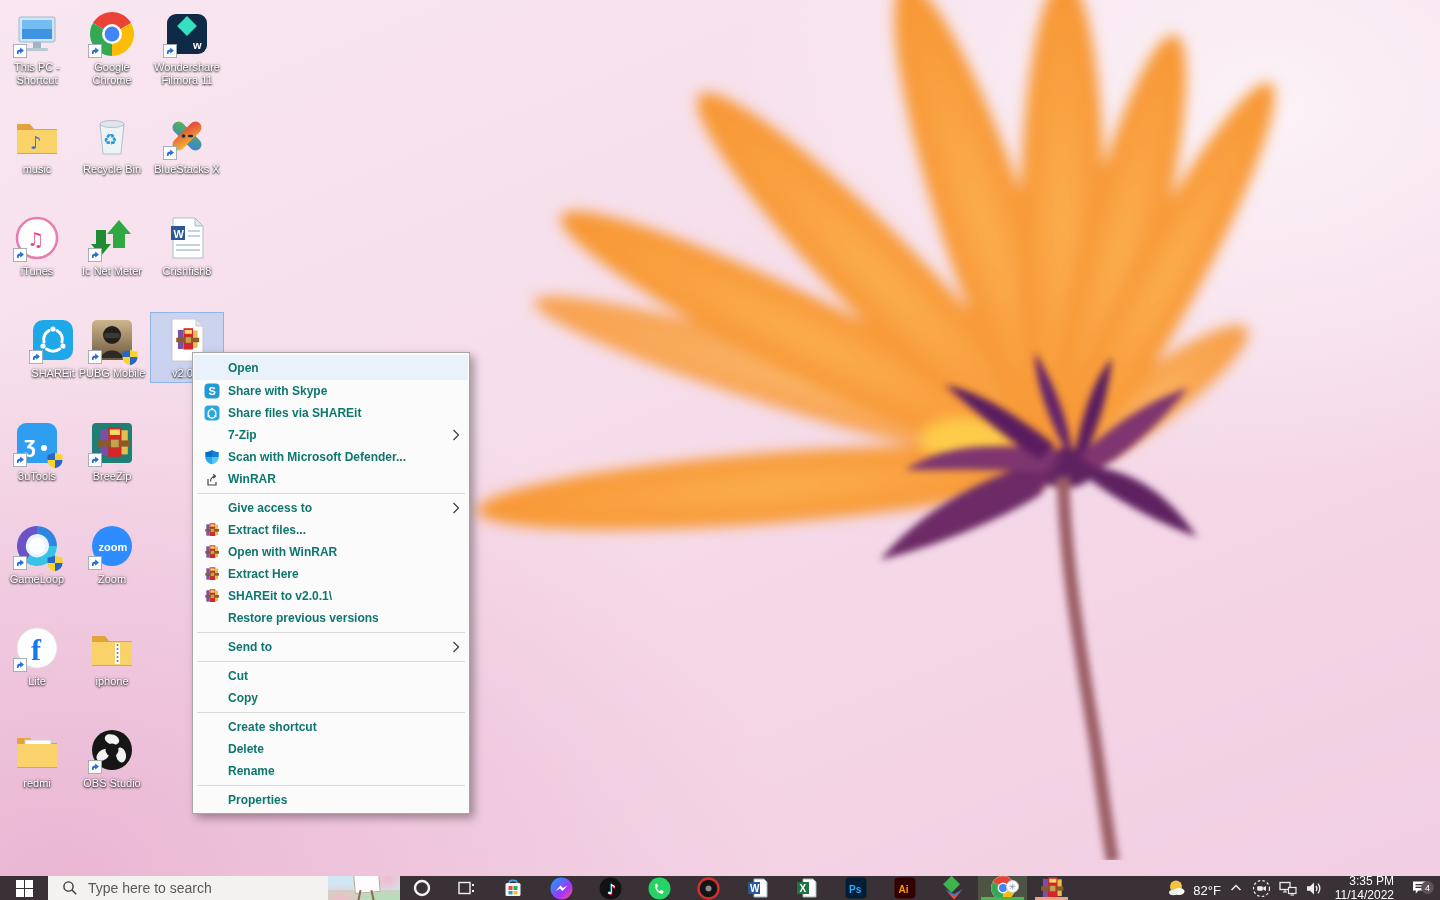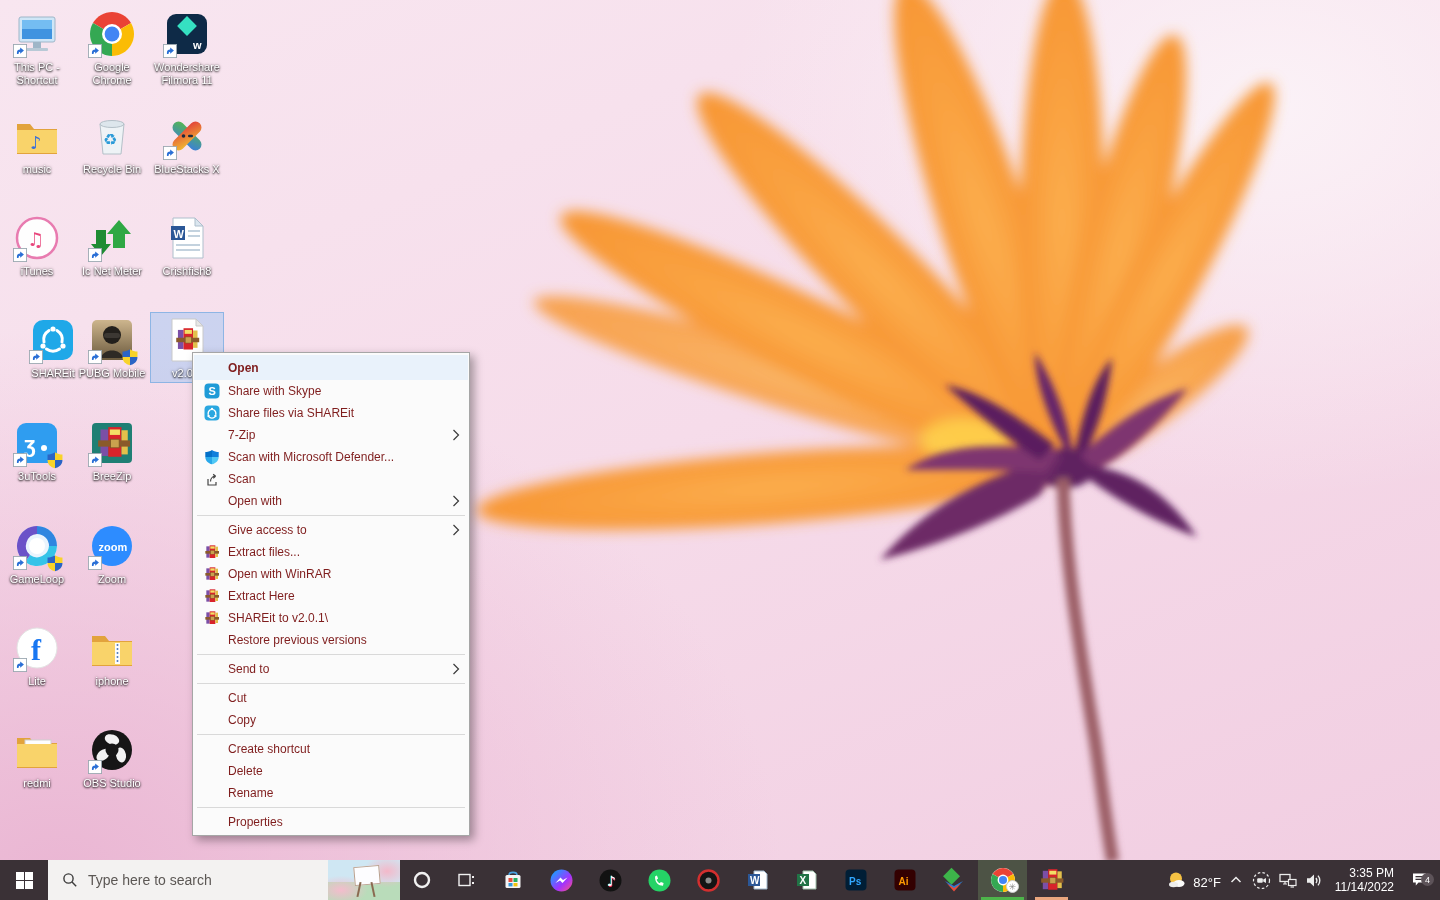--- a/index.html
+++ b/index.html
@@ -21,30 +21,30 @@
   .dicon .img{width:48px;height:48px;position:relative;}
   .dicon .lbl{margin-top:3px;font-size:11px;line-height:13px;color:#fff;text-align:center;
     max-width:74px;text-shadow:0 1px 2px rgba(0,0,0,.95),0 0 3px rgba(0,0,0,.55);}
   .sc-arrow{position:absolute;left:0;bottom:0;width:14px;height:14px;}
   .uac{position:absolute;right:-3px;bottom:-2px;width:18px;height:18px;}
 
   
   .menu{position:absolute;left:192px;top:352px;width:278px;background:#fbfbfb;
     border:1px solid #a6a6a6;box-shadow:4px 4px 9px rgba(0,0,0,.35);
     padding:2px 1px;box-sizing:border-box;z-index:10;}
-  .mi{display:flex;align-items:center;height:22px;padding:0 8px 0 9px;font-size:12px;color:#7f1d1d;}
+  .mi{display:flex;align-items:center;height:22px;padding:0 8px 0 9px;font-size:12px;color:#0f766e;}
   .mi.hl{height:25px;background:#e9f2fb;}
   .mi.hl .mlabel{font-weight:bold;}
   .mico{width:17px;height:16px;margin-right:8px;flex:0 0 17px;display:flex;align-items:center;justify-content:center;}
-  .mlabel{flex:1;white-space:nowrap;overflow:hidden;}
+  .mlabel{flex:1;white-space:nowrap;overflow:hidden;font-weight:bold;}
   .subarr{flex:0 0 10px;display:flex;justify-content:flex-end;}
   .msep{height:1px;background:#d9d9d9;margin:3px 3px;}
 
   
-  .taskbar{position:absolute;left:0;bottom:0;width:1440px;height:40px;background:#3a3136;
+  .taskbar{position:absolute;left:0;bottom:0;width:1440px;height:24px;background:#3a3136;
     display:flex;align-items:stretch;z-index:30;color:#ececec;}
   .tb-start{width:48px;display:flex;align-items:center;justify-content:center;}
   .tb-search{width:352px;background:#f3f2f1;display:flex;align-items:center;overflow:hidden;}
   .tb-search .sico{margin:0 10px 0 14px;flex:0 0 auto;}
   .tb-search .stext{font-size:14px;color:#5b5754;flex:1;white-space:nowrap;}
   .search-art{width:72px;height:40px;position:relative;flex:0 0 72px;
     background:
       radial-gradient(26px 18px at 82% 28%, #f3b9ca 0%, rgba(243,185,202,0) 90%),
       radial-gradient(30px 16px at 18% 75%, #f4bccd 0%, rgba(244,188,205,0) 90%),
       linear-gradient(180deg,#cfe7f3 0 55%,#b9dcba 55% 100%);}
@@ -513,32 +513,23 @@
     </div>
 
     <div class="mi">
       <span class="mico">
         <svg viewBox="0 0 16 16" width="16" height="16" fill="none" stroke="#444" stroke-width="1.2">
             <path d="M4 8 V14 H12 V11"></path>
             <path d="M6.5 10.5 C6.5 6.5 9.5 5.2 11.5 5.2"></path>
             <path d="M11.5 5.2 L9.2 3.2 M11.5 5.2 L9.2 7.2"></path>
           </svg>
       </span>
-      <span class="mlabel">Scan</span>
-    </div>
-
-    <div class="mi">
-      <span class="mico"></span>
-      <span class="mlabel">Open with</span>
-      <span class="subarr">
-          <svg width="8" height="12" viewBox="0 0 8 12">
-            <path d="M1.5 1 L6.5 6 L1.5 11" stroke="#3a3a3a" stroke-width="1.2" fill="none"></path>
-          </svg>
-        </span>
-    </div>
+      <span class="mlabel">WinRAR</span>
+    </div>
+
 
     <div class="msep"></div>
 
     <div class="mi">
       <span class="mico"></span>
       <span class="mlabel">Give access to</span>
       <span class="subarr">
           <svg width="8" height="12" viewBox="0 0 8 12">
             <path d="M1.5 1 L6.5 6 L1.5 11" stroke="#3a3a3a" stroke-width="1.2" fill="none"></path>
           </svg>

